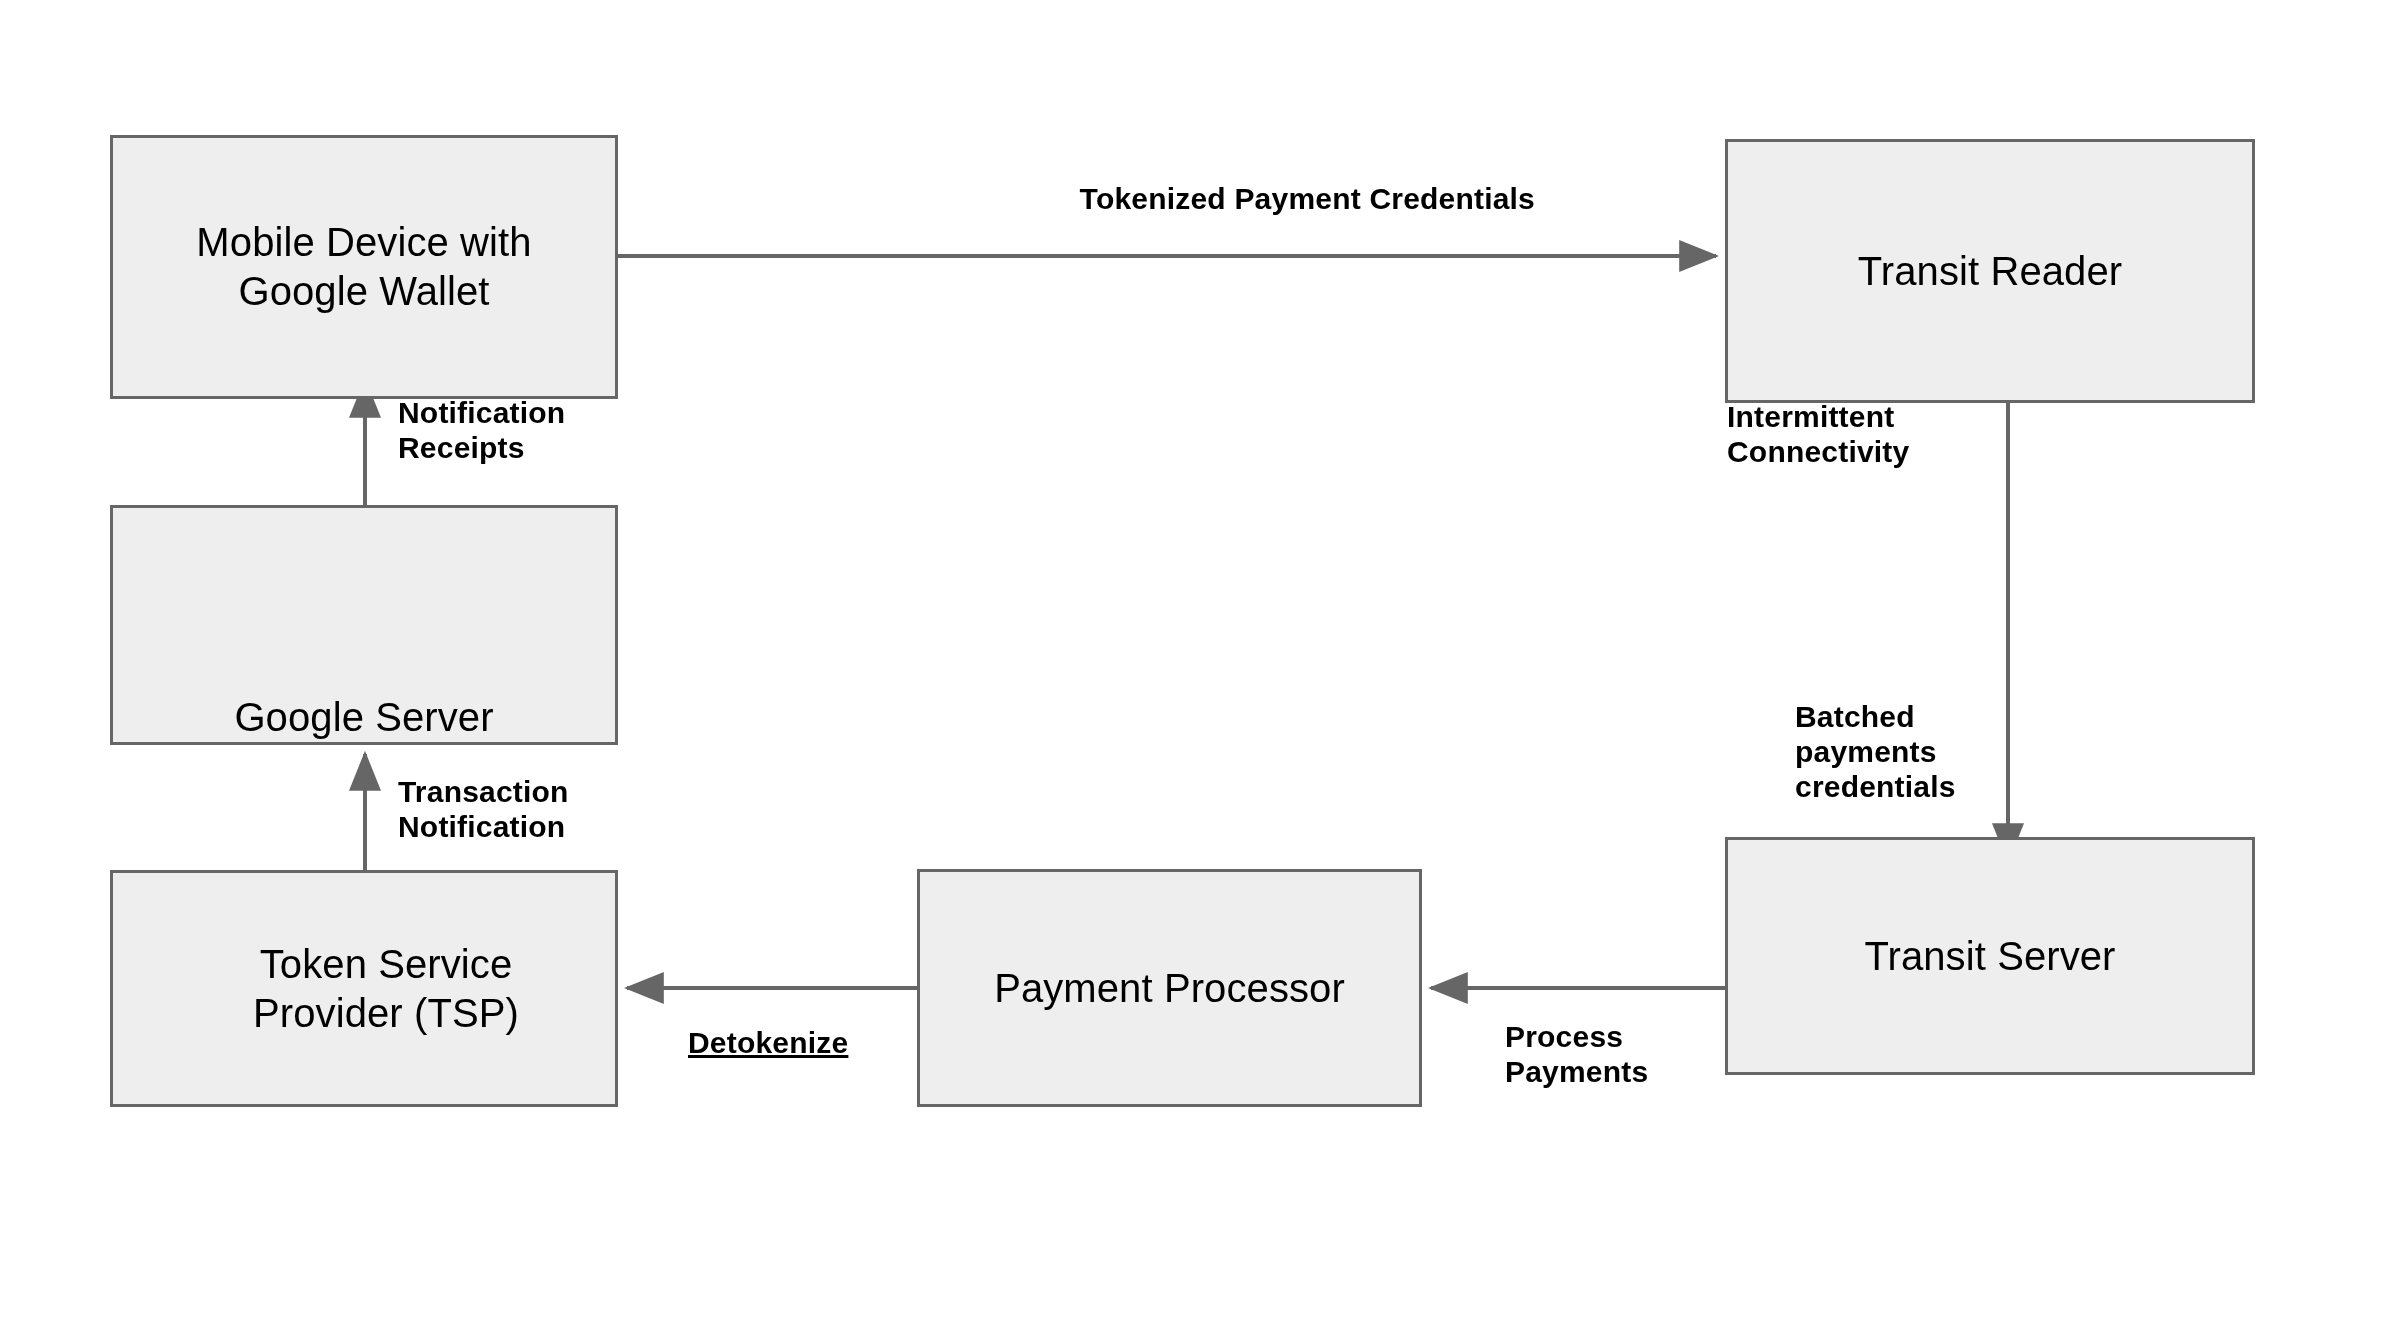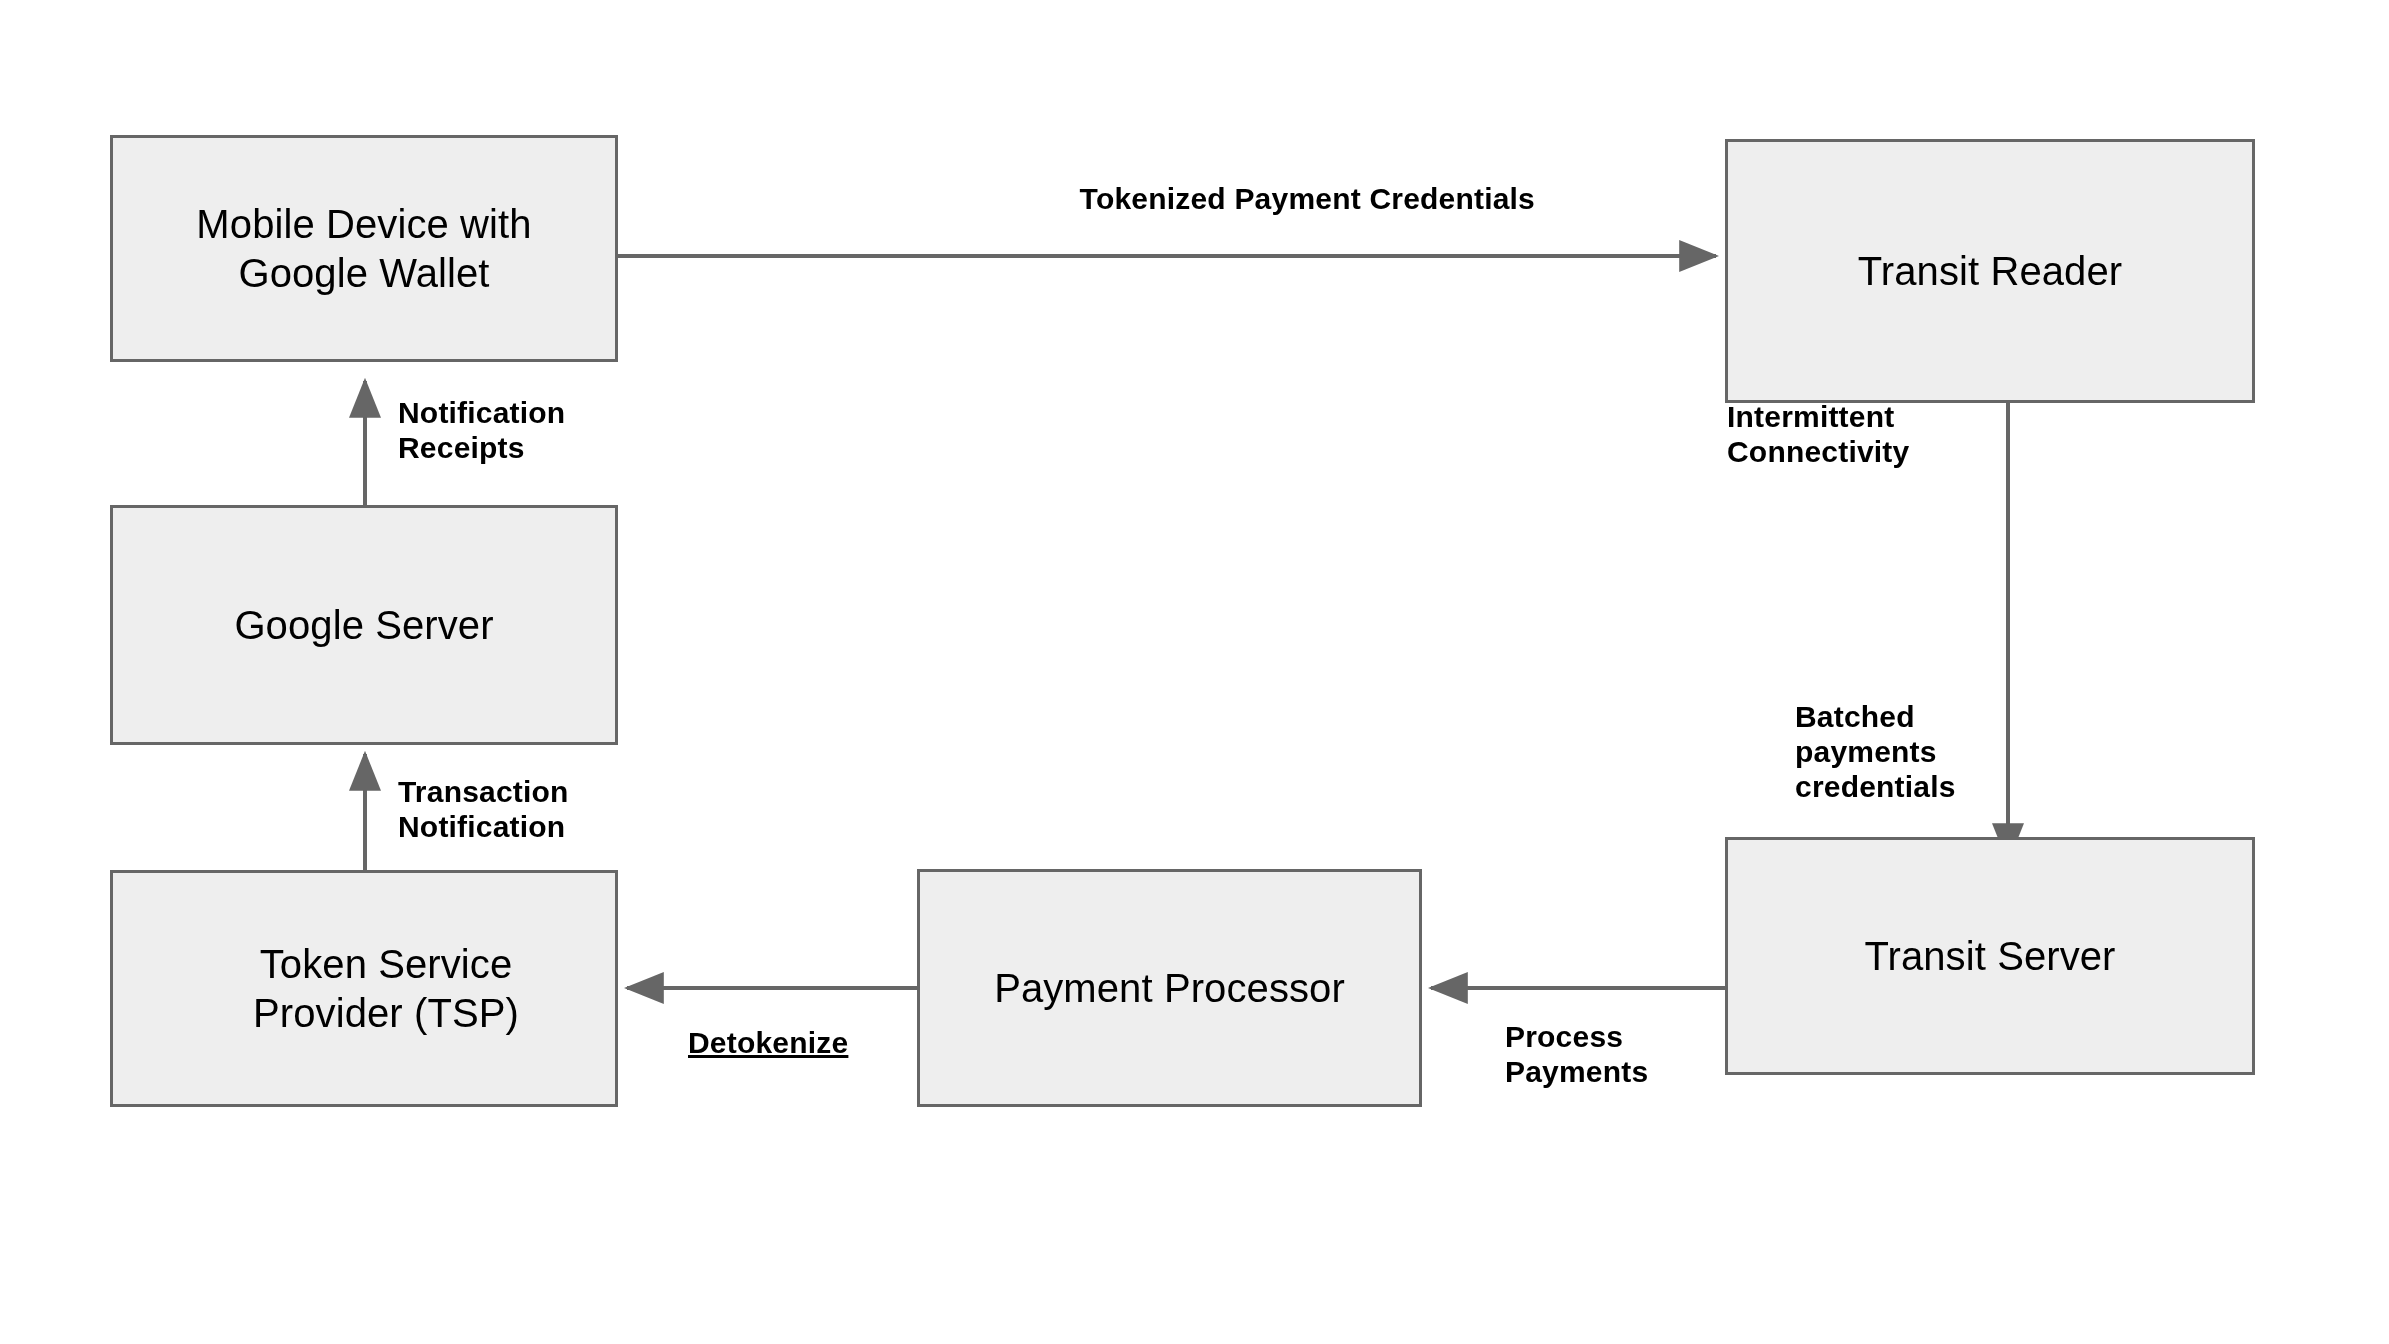--- a/index.html
+++ b/index.html
@@ -80,30 +80,30 @@
 
     <line x1="1725" y1="988" x2="1431" y2="988" stroke="#666666" stroke-width="4" marker-end="url(#arrowhead)"></line>
 
     <line x1="917" y1="988" x2="627" y2="988" stroke="#666666" stroke-width="4" marker-end="url(#arrowhead)"></line>
 
     <line x1="365" y1="870" x2="365" y2="754" stroke="#666666" stroke-width="4" marker-end="url(#arrowhead)"></line>
 
     <line x1="365" y1="505" x2="365" y2="381" stroke="#666666" stroke-width="4" marker-end="url(#arrowhead)"></line>
   </svg>
 
-  <div class="node" style="left:110px; top:135px; width:508px; height:227px;">
+  <div class="node" style="left:110px; top:135px; width:508px; height:264px;">
     <span class="node-label">Mobile Device with
 Google Wallet</span>
   </div>
 
   <div class="node" style="left:1725px; top:139px; width:530px; height:264px;">
     <span class="node-label">Transit Reader</span>
   </div>
 
-  <div class="node" style="left:110px; top:505px; width:508px; height:240px;">
+  <div class="node" style="left:110px; top:505px; width:508px; height:240px;align-items:flex-end;">
     <span class="node-label">Google Server</span>
   </div>
 
   <div class="node" style="left:110px; top:870px; width:508px; height:237px;padding-left:44px;">
     <span class="node-label">Token Service
 Provider (TSP)</span>
   </div>
 
   <div class="node" style="left:917px; top:869px; width:505px; height:238px;">
     <span class="node-label">Payment Processor</span>

